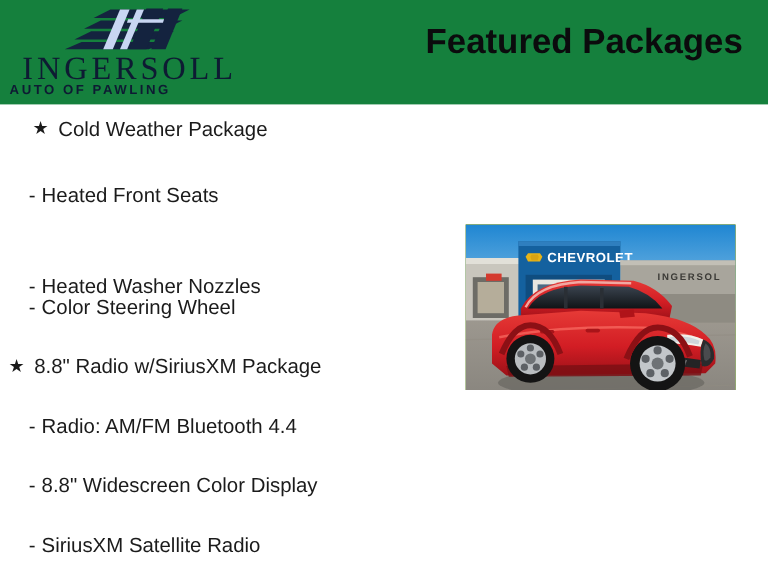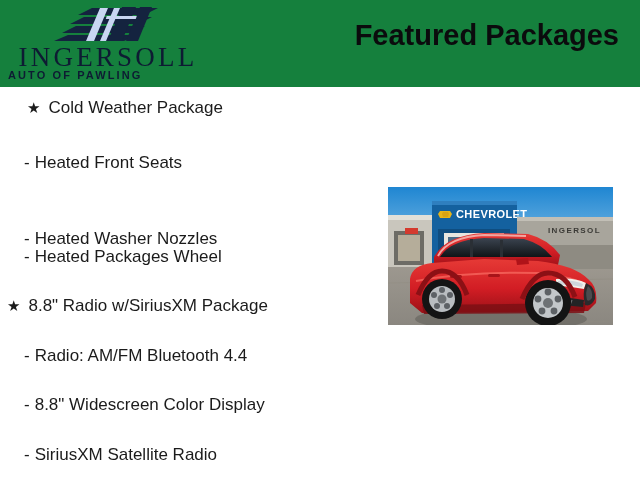--- a/index.html
+++ b/index.html
@@ -182,21 +182,21 @@
     <div id="logo-tagline">AUTO OF PAWLING</div>
   </div>
 
   <div id="page-title">Featured Packages</div>
 </div>
 
 <div id="feature-list">
     <div class="feature-row level-0" style="top: 9px; margin-left: 20px;"><span class="bullet-star">★</span><span class="feature-label">Cold Weather Package</span></div>
     <div class="feature-row level-1" style="top: 64px;"><span class="bullet-dash">-</span><span class="feature-label">Heated Front Seats</span></div>
     <div class="feature-row level-1" style="top: 108px; margin-top: 32px;"><span class="bullet-dash">-</span><span class="feature-label">Heated Washer Nozzles</span></div>
-    <div class="feature-row level-1" style="top: 157.5px;"><span class="bullet-dash">-</span><span class="feature-label">Heated Packages Wheel</span></div>
+    <div class="feature-row level-1" style="top: 157.5px;"><span class="bullet-dash">-</span><span class="feature-label">Color Steering Wheel</span></div>
     <div class="feature-row level-0" style="top: 207px;"><span class="bullet-star">★</span><span class="feature-label">8.8" Radio w/SiriusXM Package</span></div>
     <div class="feature-row level-1" style="top: 256.5px;"><span class="bullet-dash">-</span><span class="feature-label">Radio: AM/FM Bluetooth 4.4</span></div>
     <div class="feature-row level-1" style="top: 306px;"><span class="bullet-dash">-</span><span class="feature-label">8.8" Widescreen Color Display</span></div>
     <div class="feature-row level-1" style="top: 355.5px;"><span class="bullet-dash">-</span><span class="feature-label">SiriusXM Satellite Radio</span></div>
   </div>
 
 <div id="vehicle-photo">
   <svg id="photo-svg" viewBox="0 0 225 176" xmlns="http://www.w3.org/2000/svg">
     <defs>
       <linearGradient id="skyGrad" x1="0" y1="0" x2="0" y2="1">

